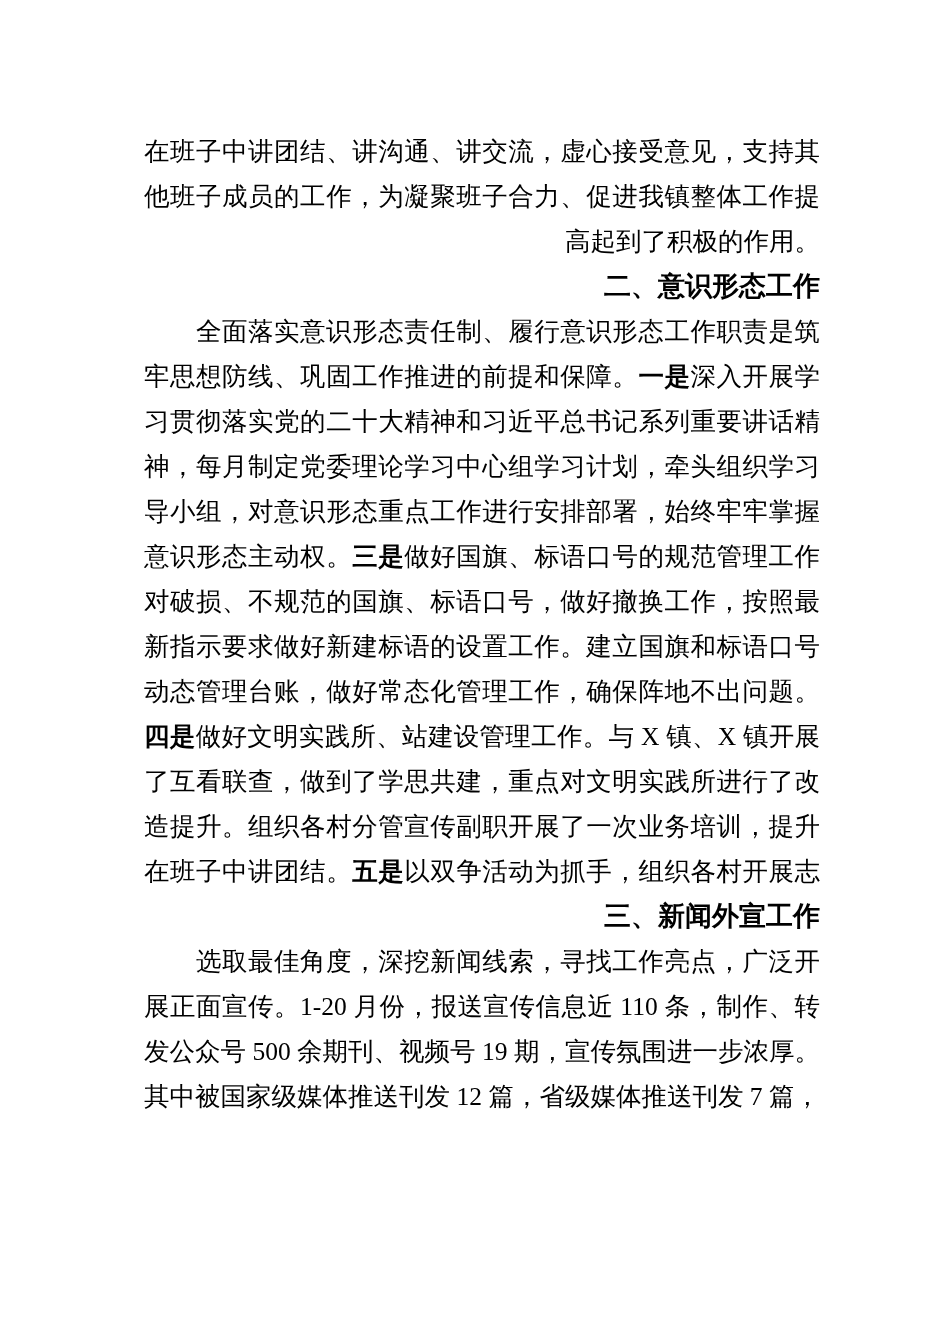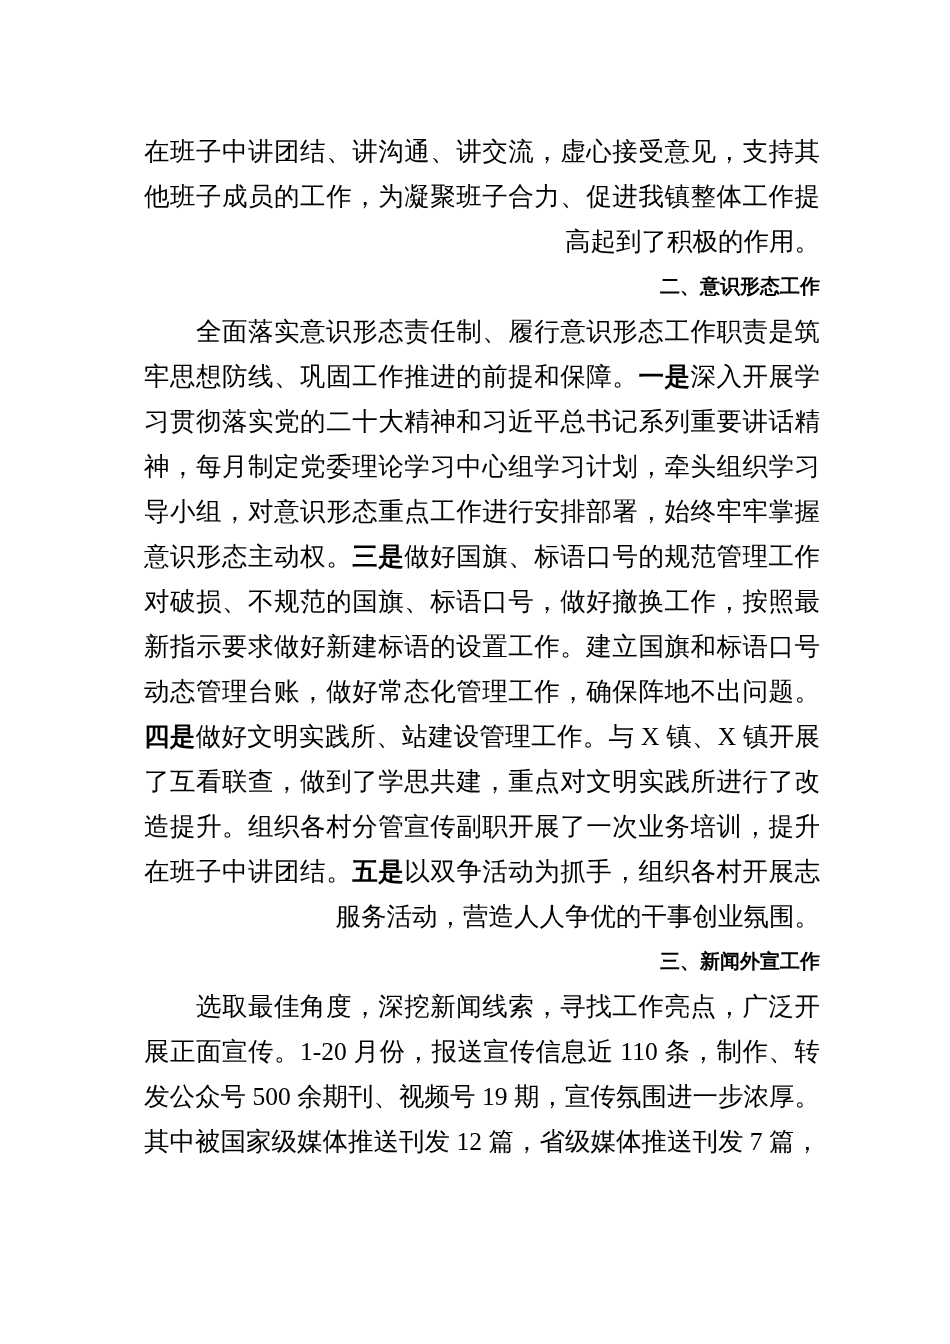--- a/index.html
+++ b/index.html
@@ -40,21 +40,21 @@
   .line.fill {
     text-align: justify;
     text-align-last: justify;
   }
   .line.indent2 {
     padding-left: 52px;
   }
   .line.heading {
     font-family: "Liberation Sans", "DejaVu Sans", sans-serif;
     font-weight: 700;
-    font-size: 20px;
+    font-size: 27px;
   }
   .seg { font-weight: inherit; }
   .seg.b { font-weight: 700; }
 </style>
 </head>
 <body style="background: rgb(255, 255, 255); color: rgb(0, 0, 0);">
 
 <div class="page">
   <div class="text-block">
       <div class="line fill"><span class="seg">在班子中讲团结、讲沟通、讲交流，虚心接受意见，支持其</span></div>
@@ -67,20 +67,19 @@
       <div class="line fill"><span class="seg">神，每月制定党委理论学习中心组学习计划，牵头组织学习</span></div>
       <div class="line fill"><span class="seg">导小组，对意识形态重点工作进行安排部署，始终牢牢掌握</span></div>
       <div class="line fill"><span class="seg">意识形态主动权。</span><span class="seg b">三是</span><span class="seg">做好国旗、标语口号的规范管理工作</span></div>
       <div class="line fill"><span class="seg">对破损、不规范的国旗、标语口号，做好撤换工作，按照最</span></div>
       <div class="line fill"><span class="seg">新指示要求做好新建标语的设置工作。建立国旗和标语口号</span></div>
       <div class="line fill"><span class="seg">动态管理台账，做好常态化管理工作，确保阵地不出问题。</span></div>
       <div class="line fill"><span class="seg b">四是</span><span class="seg">做好文明实践所、站建设管理工作。与 X 镇、X 镇开展</span></div>
       <div class="line fill"><span class="seg">了互看联查，做到了学思共建，重点对文明实践所进行了改</span></div>
       <div class="line fill"><span class="seg">造提升。组织各村分管宣传副职开展了一次业务培训，提升</span></div>
       <div class="line fill"><span class="seg">在班子中讲团结。</span><span class="seg b">五是</span><span class="seg">以双争活动为抓手，组织各村开展志愿</span></div>
-      <div class="line"><span class="seg">服务活动，营造人人争优的干事创业氛围。</span></div>
       <div class="line indent2 heading"><span class="seg b">三、新闻外宣工作</span></div>
       <div class="line fill indent2"><span class="seg">选取最佳角度，深挖新闻线索，寻找工作亮点，广泛开</span></div>
       <div class="line fill"><span class="seg">展正面宣传。1-20 月份，报送宣传信息近 110 条，制作、转</span></div>
       <div class="line fill"><span class="seg">发公众号 500 余期刊、视频号 19 期，宣传氛围进一步浓厚。</span></div>
       <div class="line fill"><span class="seg">其中被国家级媒体推送刊发 12 篇，省级媒体推送刊发 7 篇，</span></div>
     </div>
 </div>
 
 </body></html>

